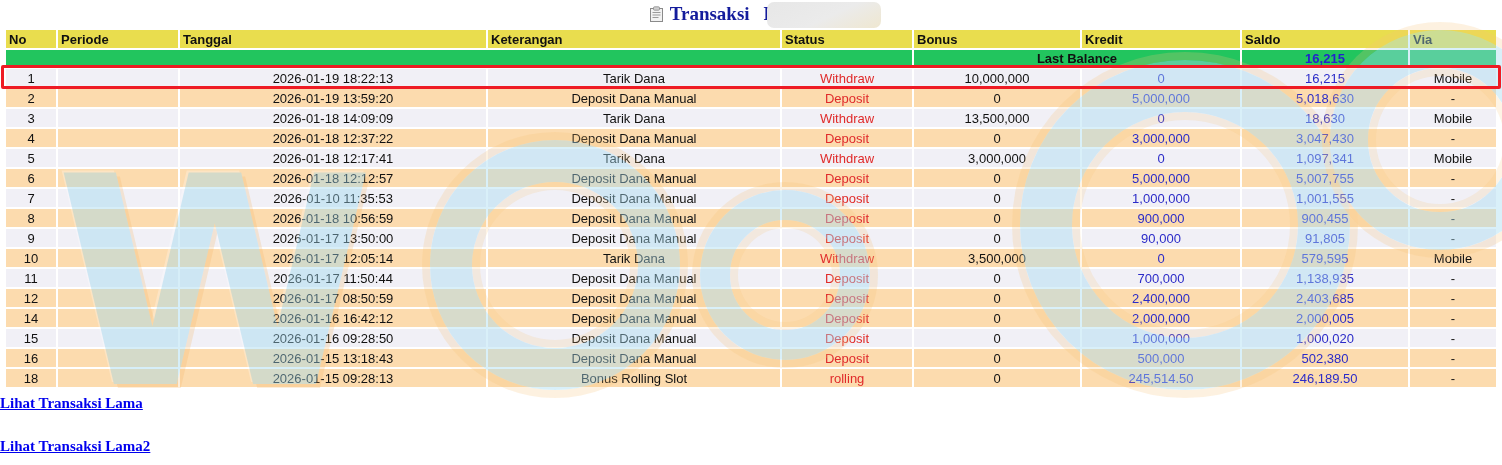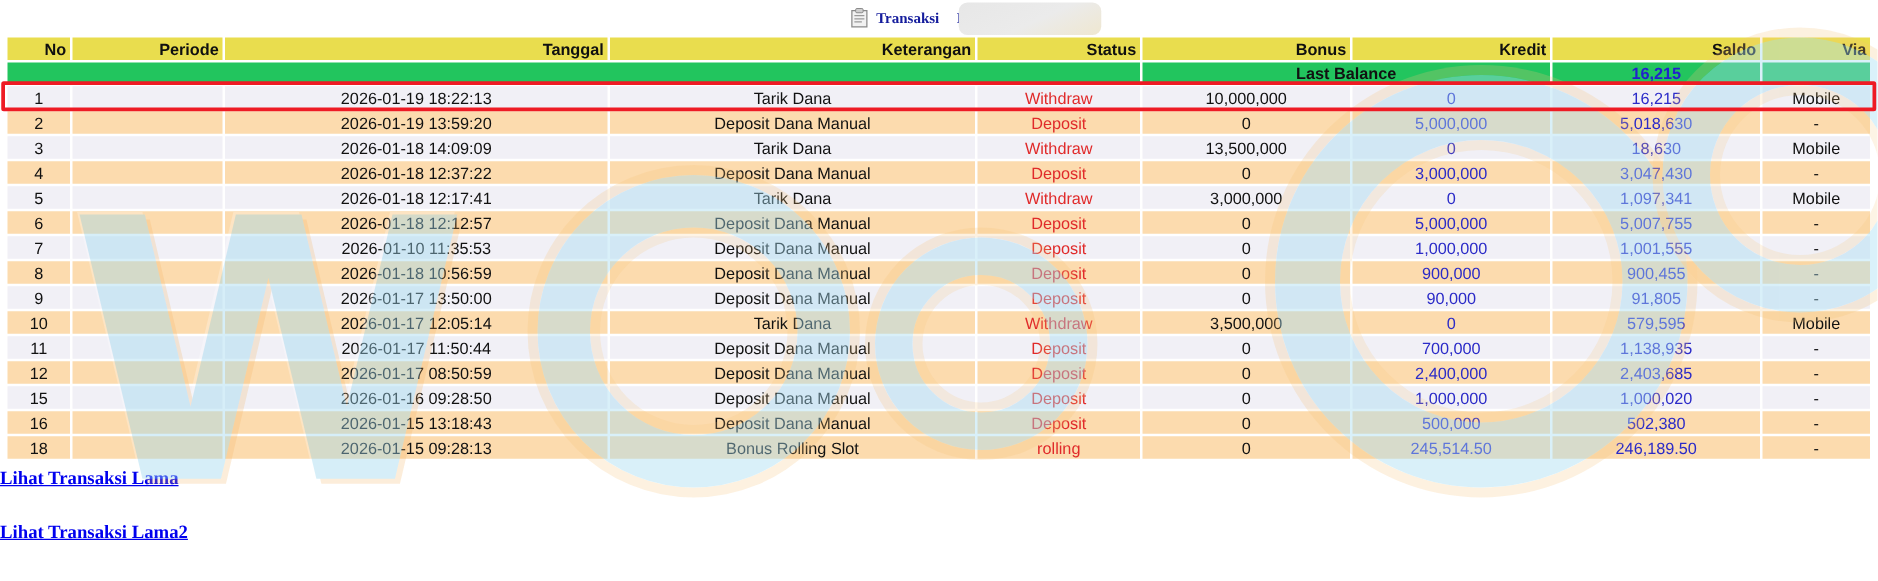--- a/index.html
+++ b/index.html
@@ -5,39 +5,39 @@
   html,body{margin:0;padding:0;}
   body{
     width:1502px;height:465px;
     background:#ffffff;
     font-family:"Liberation Sans",sans-serif;
     position:relative;overflow:hidden;
   }
   
   .titlebar{
     height:28px;display:flex;align-items:center;justify-content:center;
-    font-family:"Liberation Serif",serif;font-weight:bold;font-size:12px;
+    font-family:"Liberation Serif",serif;font-weight:bold;font-size:19px;
     color:#141c9c;position:relative;z-index:2;
   }
   .titlebar .gap{display:inline-block;width:14px;}
   .clip-icon{margin-right:6px;display:inline-block;line-height:0;}
   .redaction{
     position:absolute;left:767px;top:2px;width:114px;height:26px;
     border-radius:7px;z-index:6;
     background:linear-gradient(155deg,#e7e7e7 0%,#ebebeb 55%,#efe7d0 100%);
   }
   
   table.tx{
     width:1494px;margin:0 auto;table-layout:fixed;
     border-collapse:separate;border-spacing:2px;
     font-size:13px;color:#111111;
   }
   table.tx th{
     background:#e9dd4e;font-weight:bold;height:18px;padding:0 3px;
-    text-align:right;font-size:13px;color:#101010;
+    text-align:left;font-size:13px;color:#101010;
   }
   table.tx td{
     text-align:center;height:16px;padding:1px 3px;
     white-space:nowrap;overflow:hidden;
   }
   tr.lastbal td{background:#22c55e;font-weight:bold;height:14px;}
   tr.lastbal .lb-value{color:#2222cc;}
   tr.row-light td{background:#f1f0f6;}
   tr.row-peach td{background:#fcdbae;}
   td.status-text{color:#e02a2a;}
@@ -248,20 +248,31 @@
         <td>12</td>
         <td></td>
         <td>2026-01-17 08:50:59</td>
         <td>Deposit Dana Manual</td>
         <td class="status-text">Deposit</td>
         <td>0</td>
         <td class="num-blue">2,400,000</td>
         <td class="num-blue">2,403,685</td>
         <td>-</td>
       </tr>
+      <tr class="row-peach">
+        <td>14</td>
+        <td></td>
+        <td>2026-01-16 16:42:12</td>
+        <td>Deposit Dana Manual</td>
+        <td class="status-text">Deposit</td>
+        <td>0</td>
+        <td class="num-blue">2,000,000</td>
+        <td class="num-blue">2,000,005</td>
+        <td>-</td>
+      </tr>
       <tr class="row-light">
         <td>15</td>
         <td></td>
         <td>2026-01-16 09:28:50</td>
         <td>Deposit Dana Manual</td>
         <td class="status-text">Deposit</td>
         <td>0</td>
         <td class="num-blue">1,000,000</td>
         <td class="num-blue">1,000,020</td>
         <td>-</td>

